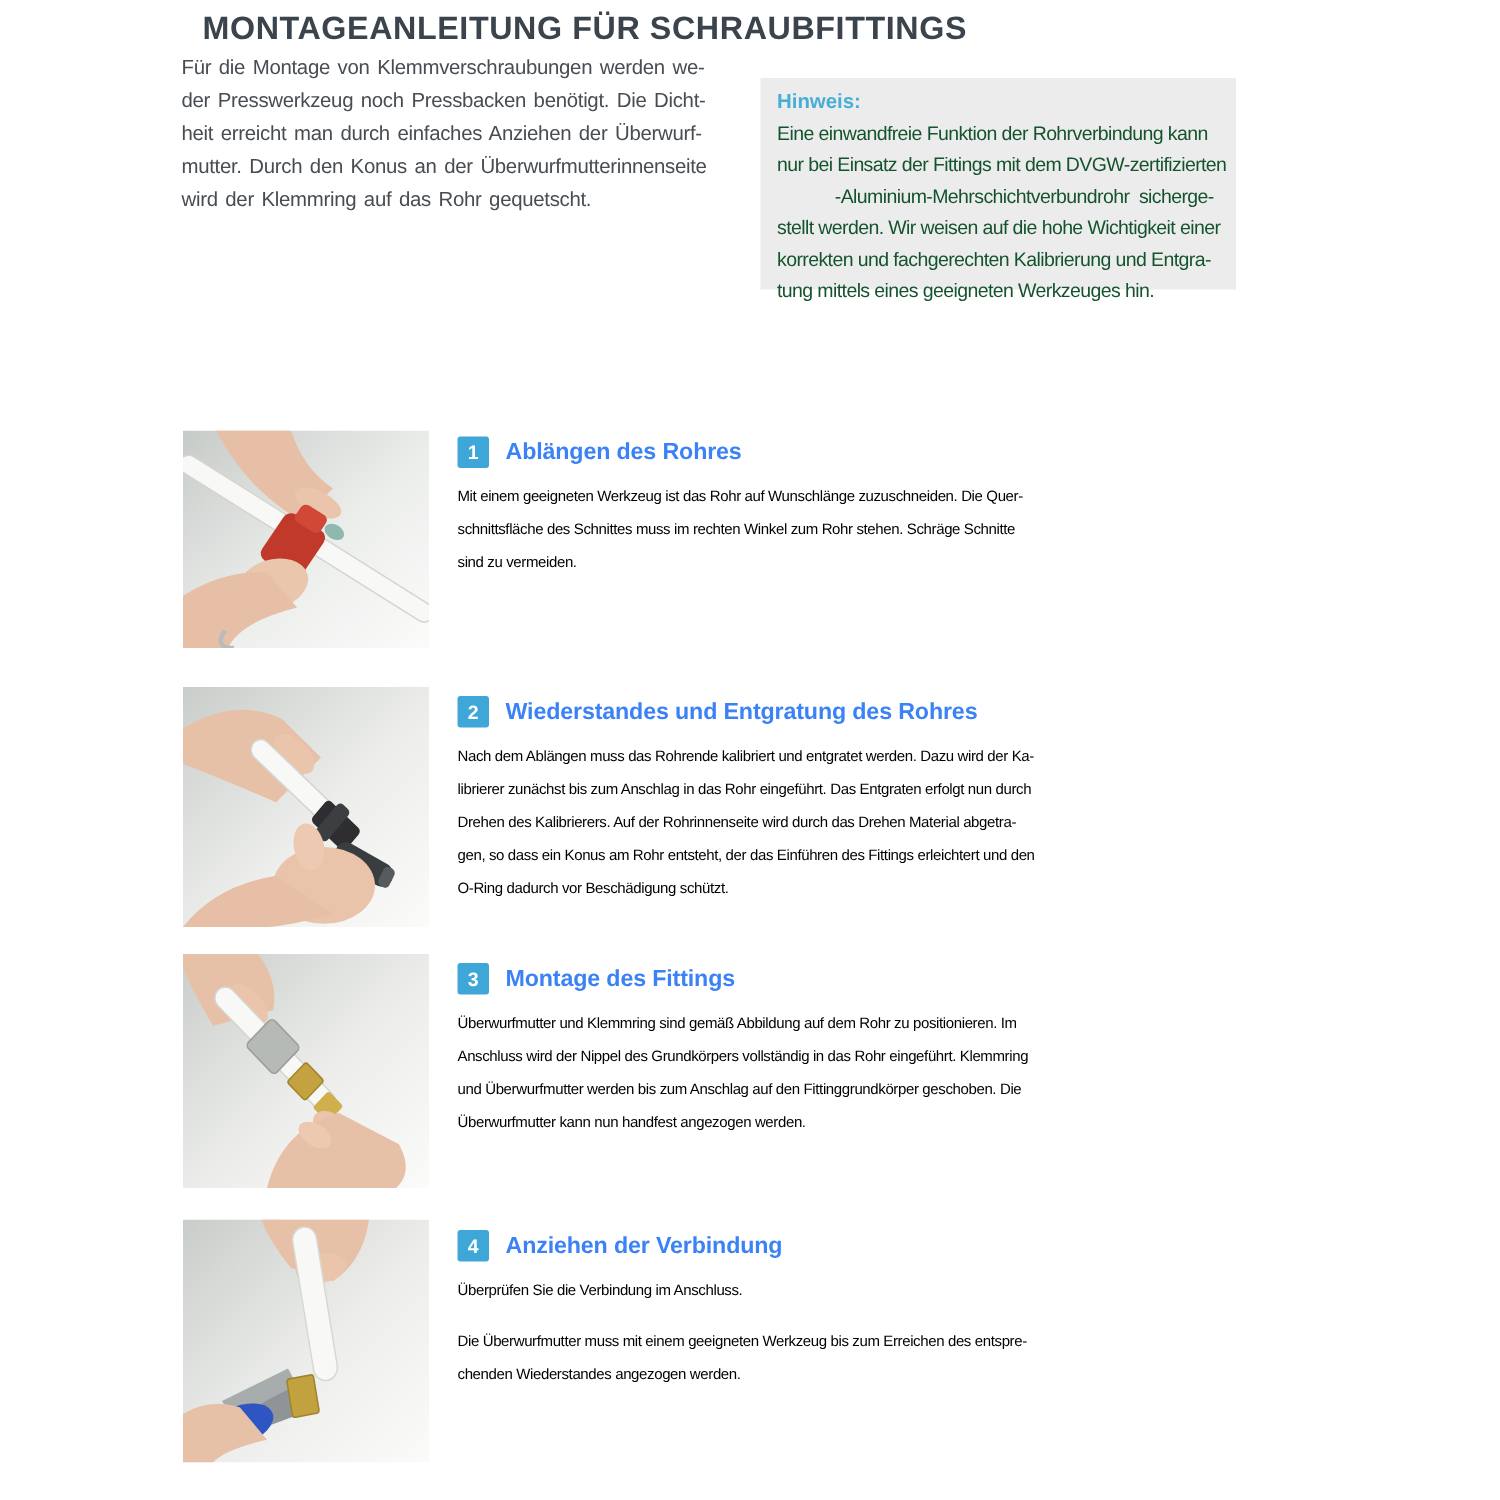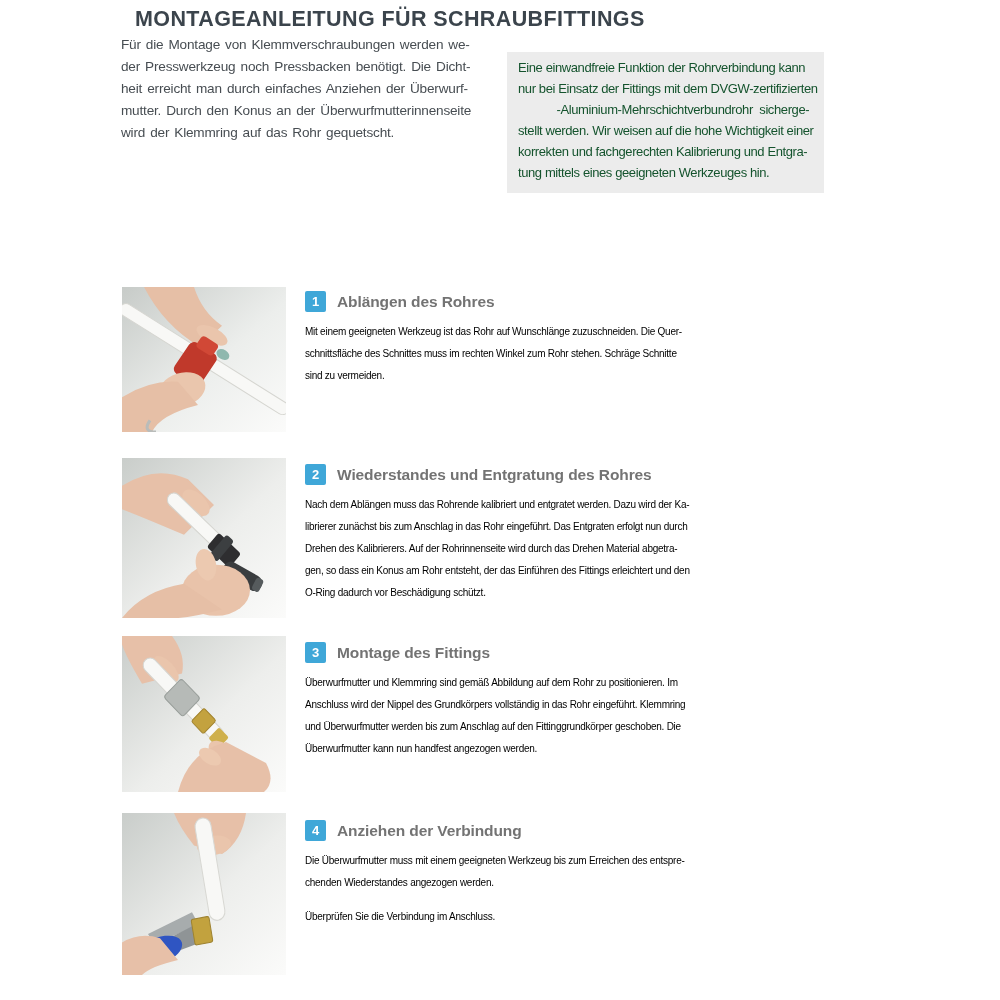--- a/index.html
+++ b/index.html
@@ -89,21 +89,21 @@
     font-size: 13px;
     font-weight: bold;
     text-align: center;
     line-height: 21px;
     margin-right: 11px;
     flex: 0 0 auto;
   }
   .step-title {
     font-size: 15.5px;
     font-weight: bold;
-    color: #737373;
+    color: #3b82f6;
     letter-spacing: -0.1px;
     white-space: nowrap;
   }
   .step-para {
     font-size: 10px;
     line-height: 22px;
     letter-spacing: -0.25px;
     color: #000000;
     white-space: nowrap;
   }
@@ -115,20 +115,21 @@
 </head>
 <body>
 
 <div class="page">
 
   <h1 class="doc-title">MONTAGEANLEITUNG FÜR SCHRAUBFITTINGS</h1>
 
   <div class="intro">Für die Montage von Klemmverschraubungen werden we-<br>der Presswerkzeug noch Pressbacken benötigt. Die Dicht-<br>heit erreicht man durch einfaches Anziehen der Überwurf-<br>mutter. Durch den Konus an der Überwurfmutterinnenseite<br>wird der Klemmring auf das Rohr gequetscht.</div>
 
   <div class="note-box">
+    <div class="note-label">Hinweis:</div>
     <div class="note-body">Eine einwandfreie Funktion der Rohrverbindung kann<br>nur bei Einsatz der Fittings mit dem DVGW-zertifizierten<br>&nbsp;&nbsp;&nbsp;&nbsp;&nbsp;&nbsp;&nbsp;&nbsp;&nbsp;&nbsp;&nbsp;&nbsp;-Aluminium-Mehrschichtverbundrohr&nbsp; sicherge-<br>stellt werden. Wir weisen auf die hohe Wichtigkeit einer<br>korrekten und fachgerechten Kalibrierung und Entgra-<br>tung mittels eines geeigneten Werkzeuges hin.</div>
   </div>
 
   <section class="step pad4" style="top:287px">
     <div class="step-photo" role="img" aria-label="Hände schneiden ein weißes Rohr mit einem roten Rohrabschneider">
       <svg width="164" height="145" viewBox="0 0 164 150" preserveAspectRatio="none">
         <defs>
           <linearGradient id="g1" x1="0" y1="0" x2="1" y2="1">
             <stop offset="0" stop-color="#c7cbc8"></stop>
               <stop offset="0.55" stop-color="#eceeec"></stop>
@@ -261,18 +262,18 @@
         <ellipse cx="38" cy="127" rx="23" ry="12" fill="#2f55c2" transform="rotate(-18 38 127)"></ellipse>
         <ellipse cx="28" cy="132" rx="14" ry="9" fill="#2340a6" transform="rotate(-18 28 132)"></ellipse>
         <path d="M0 150 L0 120 Q18 110 38 116 L56 136 Q28 142 20 150 Z" fill="#e7c0a8"></path>
       </svg>
     </div>
     <div class="step-content">
       <div class="step-header">
         <span class="step-badge">4</span>
         <h2 class="step-title">Anziehen der Verbindung</h2>
       </div>
+      <p class="step-para">Überprüfen Sie die Verbindung im Anschluss.</p>
       <p class="step-para">Die Überwurfmutter muss mit einem geeigneten Werkzeug bis zum Erreichen des entspre-<br>chenden Wiederstandes angezogen werden.</p>
-      <p class="step-para">Überprüfen Sie die Verbindung im Anschluss.</p>
     </div>
   </section>
 
 </div>
 
 </body></html>

